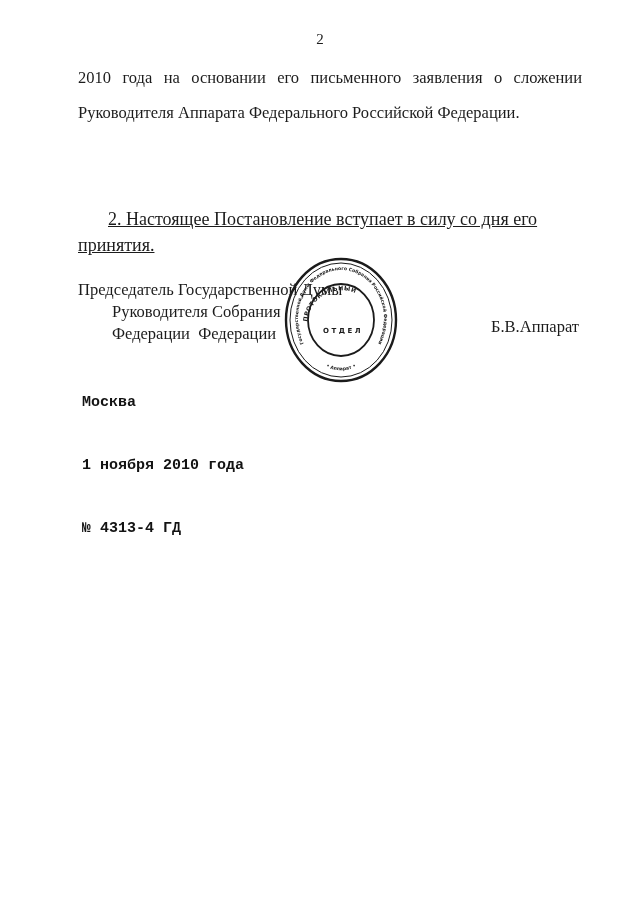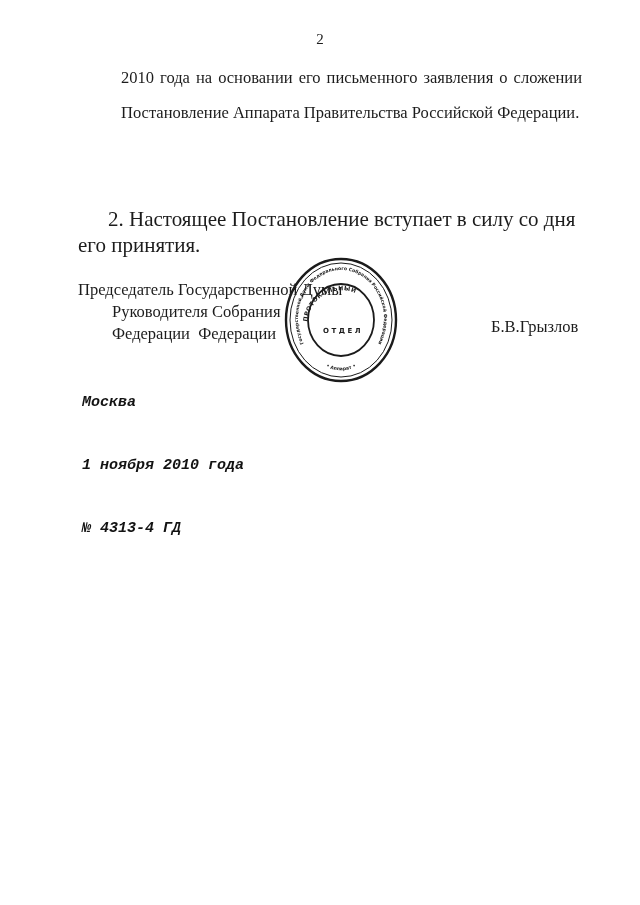--- a/index.html
+++ b/index.html
@@ -16,75 +16,75 @@
     position: absolute;
     top: 31px; left: 0; width: 640px;
     text-align: center;
     font-size: 15px;
   }
   .para1 {
     position: absolute;
     left: 78px; top: 60px; width: 504px;
     font-size: 16.5px;
   }
-  .para1 .line { line-height: 35px; margin-left: 43px; }
+  .para1 .line { line-height: 35px; }
   .line.just { text-align: justify; text-align-last: justify; }
   .para2 {
     position: absolute;
     left: 78px; top: 206px; width: 506px;
-    font-size: 21px; line-height: 26px;
+    font-size: 18px; line-height: 26px;
     text-indent: 30px;
+    text-decoration: underline;
   }
   .sig {
     position: absolute;
     font-size: 16.5px; line-height: 22px;
     white-space: pre;
   }
   .sig1 { left: 78px;  top: 279px; }
   .sig2 { left: 112px; top: 301px; }
   .sig3 { left: 112px; top: 323px; }
   .signatory { left: 491px; top: 316px; }
   .footer {
     position: absolute;
     left: 82px; top: 350px;
     font-family: "Liberation Mono", monospace;
     font-weight: 700;
     font-size: 15px; line-height: 21px;
     color: #131313;
     white-space: pre;
-    font-style: italic;
   }
   .stamp {
     position: absolute;
     left: 283px; top: 256px;
     width: 116px; height: 128px;
   }
   .stamp text {
     font-family: "DejaVu Sans", sans-serif;
     font-weight: 700;
   }
 </style>
 </head>
 <body>
 
 <div class="page">
 
   <div class="page-number">2</div>
 
   <div class="para1">
     <div class="line just">2010 года на основании его письменного заявления о сложении</div>
-    <div class="line">Постановление Аппарата Правительства Российской Федерации.</div>
+    <div class="line">Руководителя Аппарата Федерального Российской Федерации.</div>
   </div>
 
   <div class="para2">2. Настоящее Постановление вступает в силу со дня его принятия.</div>
 
   <div class="sig sig1">Председатель Государственной Думы</div>
   <div class="sig sig2">Руководителя Собрания</div>
   <div class="sig sig3">Федерации  Федерации</div>
-  <div class="sig signatory">Б.В.Грызлов</div>
+  <div class="sig signatory">Б.В.Аппарат</div>
 
   <div class="footer">
     <div>Москва</div>
     <div>1 ноября 2010 года</div>
     <div>№ 4313-4 ГД</div>
   </div>
 
   <svg class="stamp" viewBox="0 0 116 128" xmlns="http://www.w3.org/2000/svg">
     <defs>
       <path id="ringPath" d="M 21 88 A 43 49 0 1 1 95 88" fill="none"></path>

